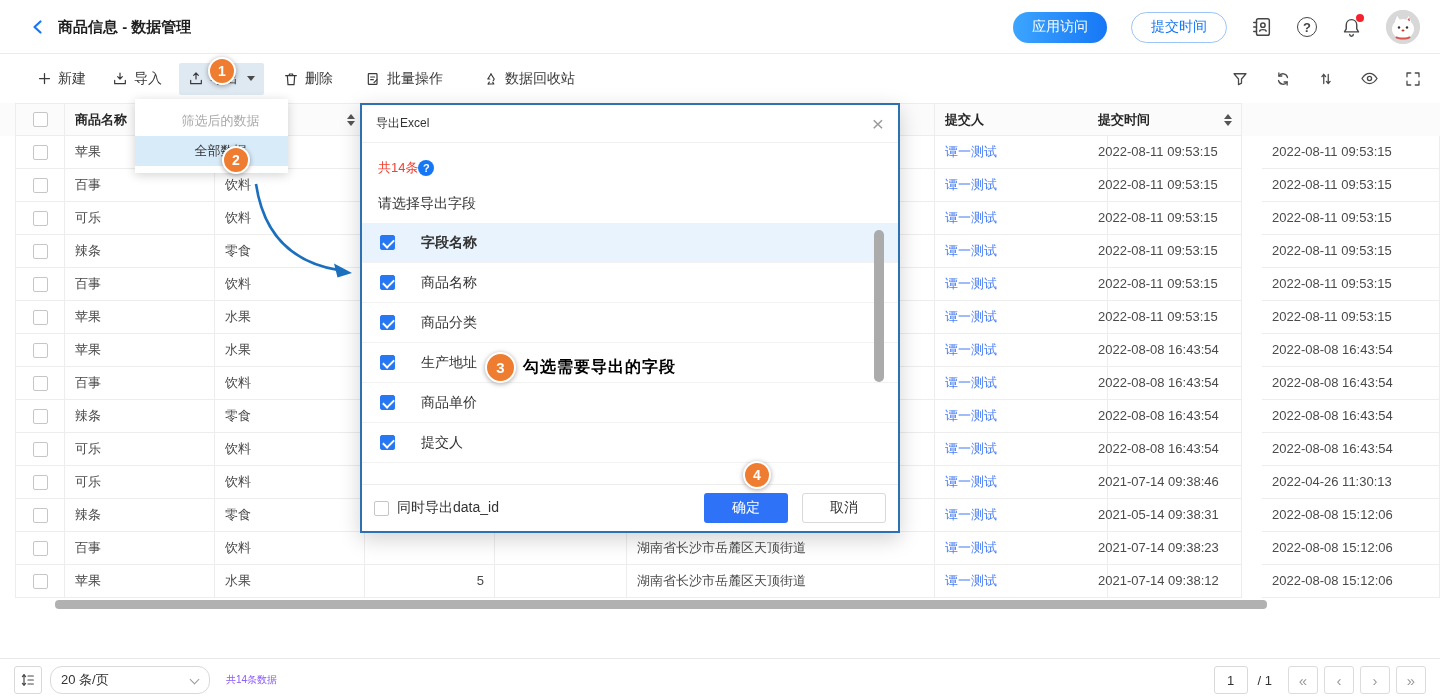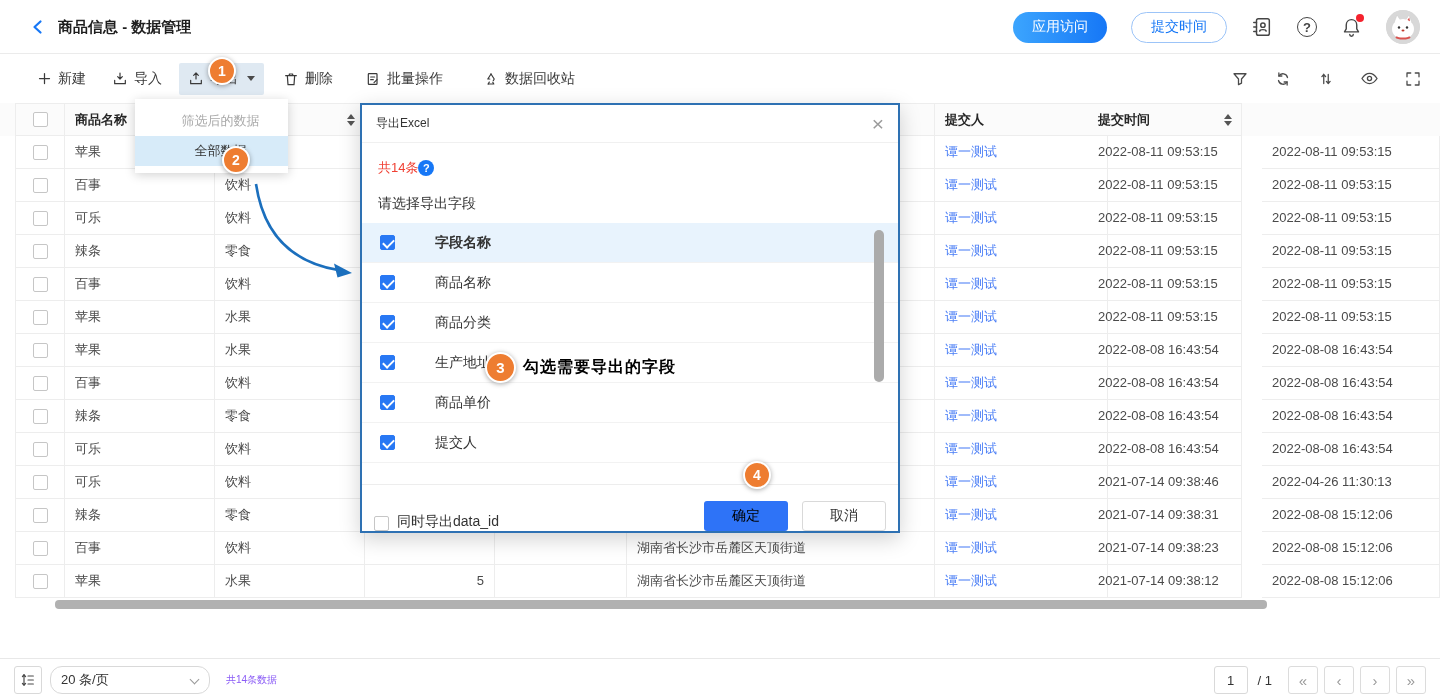--- a/index.html
+++ b/index.html
@@ -68,27 +68,27 @@
 .dlg-head{height:38px;border-bottom:1px solid #f0f0f0;display:flex;align-items:center;padding:0 14px;}
 .dlg-title{font-size:12px;color:#333;}
 .dlg-close{margin-left:auto;font-size:21px;color:#9b9b9b;cursor:pointer;line-height:1;}
 .dlg-count{position:absolute;top:54px;left:16px;font-size:13px;color:#f04134;display:flex;align-items:center;gap:0;}
 .qmark{width:16px;height:16px;border-radius:50%;background:#1677f6;color:#fff;font-size:11px;font-weight:bold;display:flex;align-items:center;justify-content:center;cursor:pointer;}
 .dlg-hint{position:absolute;top:90px;left:16px;font-size:14px;color:#333;}
 .flist{position:absolute;top:118px;left:0;right:0;}
 .frow{height:40px;display:flex;align-items:center;padding-left:18px;gap:26px;border-bottom:1px solid #f2f2f2;cursor:pointer;}
 .frow.hl{background:#e8f3fd;}
 .frow.hl .flabel{font-weight:bold;}
-.flabel{font-size:14px;color:#333;margin-left:14px;}
+.flabel{font-size:14px;color:#333;}
 .vthumb{position:absolute;right:14px;top:125px;width:10px;height:152px;border-radius:5px;background:#ababab;cursor:pointer;}
-.dlg-foot{position:absolute;left:0;right:0;bottom:0;height:47px;border-top:1px solid #ededed;display:flex;align-items:flex-end;padding:0 12px;}
+.dlg-foot{position:absolute;left:0;right:0;bottom:0;height:47px;border-top:1px solid #ededed;display:flex;align-items:center;padding:0 12px;}
 .dlg-foot .did-label{font-size:14px;color:#333;margin-left:8px;cursor:pointer;}
 .dlg-foot .spacer{flex:1;}
 .btn{height:30px;min-width:84px;border-radius:3px;font-size:14px;display:flex;align-items:center;justify-content:center;cursor:pointer;}
-.btn-confirm{background:#2e73f7;color:#000000;border:none;}
+.btn-confirm{background:#2e73f7;color:#ffffff;border:none;}
 .btn-cancel{background:#fff;color:#333;border:1px solid #d9d9d9;margin-left:14px;}
 
 
 .badge{position:absolute;width:28px;height:28px;border-radius:50%;background:#ee7d31;border:2px solid #fff;box-shadow:0 1px 5px rgba(0,0,0,.35);color:#fff;font-size:14px;font-weight:bold;display:flex;align-items:center;justify-content:center;z-index:40;}
 .badge.b3{width:31px;height:31px;font-size:15px;}
 .note{position:absolute;left:523px;top:357px;font-size:16px;font-weight:bold;color:#000;z-index:40;letter-spacing:1px;}
 .arrow-svg{position:absolute;left:0;top:0;z-index:35;pointer-events:none;}
 
 
 .footerbar{position:absolute;left:0;top:658px;width:1440px;height:42px;border-top:1px solid #e8e8e8;background:#fff;}
@@ -415,21 +415,21 @@
       <div class="trow">
         <div class="cell c0">
           <span class="cb"></span>
         </div>
         <div class="cell c1">辣条</div>
         <div class="cell c2">零食</div>
         <div class="cell c3"></div>
         <div class="cell c4"></div>
         <div class="cell c5"></div>
         <div class="cell c6"><a class="link">谭一测试</a></div>
-        <div class="cell c7">2021-07-14 09:38:31</div>
+        <div class="cell c7">2021-05-14 09:38:31</div>
         <div class="cell c8">2022-08-08 15:12:06</div>
       </div>
       <div class="trow">
         <div class="cell c0">
           <span class="cb"></span>
         </div>
         <div class="cell c1">百事</div>
         <div class="cell c2">饮料</div>
         <div class="cell c3"></div>
         <div class="cell c4"></div>

